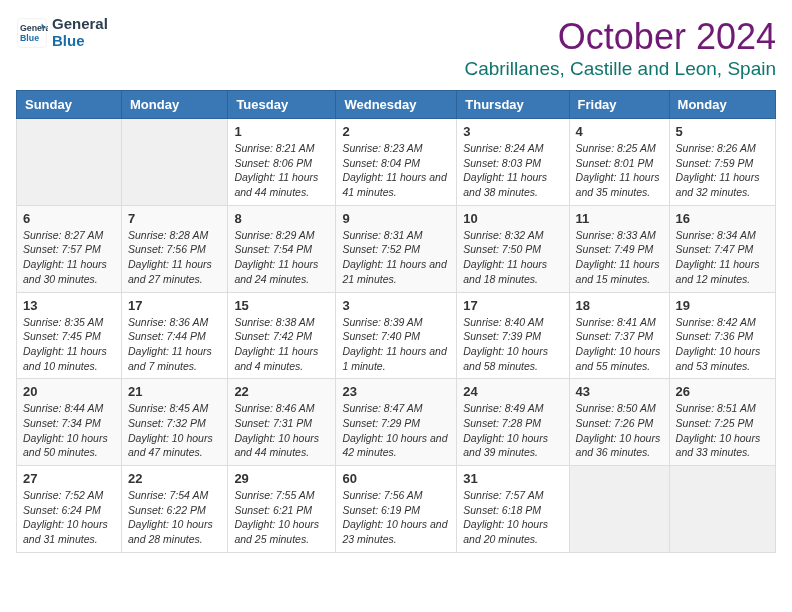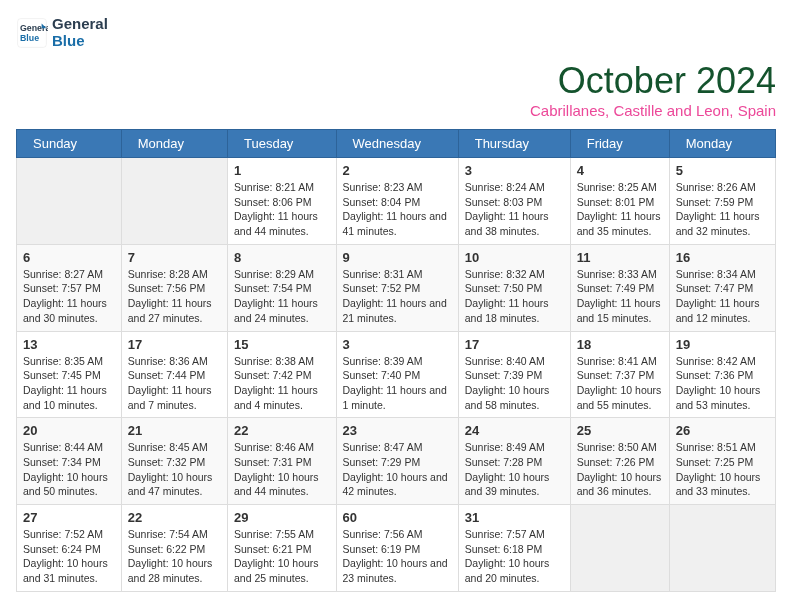--- a/index.html
+++ b/index.html
@@ -24,39 +24,38 @@
     .logo-icon {
       width: 32px;
       height: 32px;
     }
     .title-block {
       text-align: right;
     }
     .main-title {
       font-size: 36px;
       font-weight: normal;
-      color: #14532d;
-      margin-top: 44px;
+      color: #701a75;
     }
     .subtitle {
-      font-size: 15px;
-      color: #ec4899;
+      font-size: 19px;
+      color: #0f766e;
     }
     table {
       width: 100%;
       border-collapse: collapse;
       font-size: 11px;
     }
     thead th {
       background-color: #3a78b5;
       color: #fff;
-      padding: 6px 16px;
+      padding: 6px 8px;
       text-align: left;
       font-size: 13px;
-      font-weight: normal;
+      font-weight: bold;
       border: 1px solid #2d6399;
     }
     tbody tr {
       vertical-align: top;
     }
     tbody td {
       border: 1px solid #ddd;
       padding: 5px 6px;
       color: #333;
       min-height: 80px;
@@ -68,20 +67,21 @@
     .day-number {
       font-weight: bold;
       font-size: 13px;
       display: block;
       margin-bottom: 2px;
     }
     .day-info {
       font-size: 10.5px;
       line-height: 1.4;
       color: #333;
+      font-style: italic;
     }
     .empty-cell {
       background: #f0f0f0 !important;
     }
   </style>
 </head>
 <body>
 
 <div class="header-section">
   <div class="logo">
@@ -214,21 +214,21 @@
         </td>
         <td>
           <span class="day-number">23</span>
           <div class="day-info">Sunrise: 8:47 AM<br>Sunset: 7:29 PM<br>Daylight: 10 hours and 42 minutes.</div>
         </td>
         <td>
           <span class="day-number">24</span>
           <div class="day-info">Sunrise: 8:49 AM<br>Sunset: 7:28 PM<br>Daylight: 10 hours and 39 minutes.</div>
         </td>
         <td>
-          <span class="day-number">25</span>
+          <span class="day-number">43</span>
           <div class="day-info">Sunrise: 8:50 AM<br>Sunset: 7:26 PM<br>Daylight: 10 hours and 36 minutes.</div>
         </td>
         <td>
           <span class="day-number">26</span>
           <div class="day-info">Sunrise: 8:51 AM<br>Sunset: 7:25 PM<br>Daylight: 10 hours and 33 minutes.</div>
         </td>
       </tr>
       <tr>
         <td>
           <span class="day-number">27</span>

